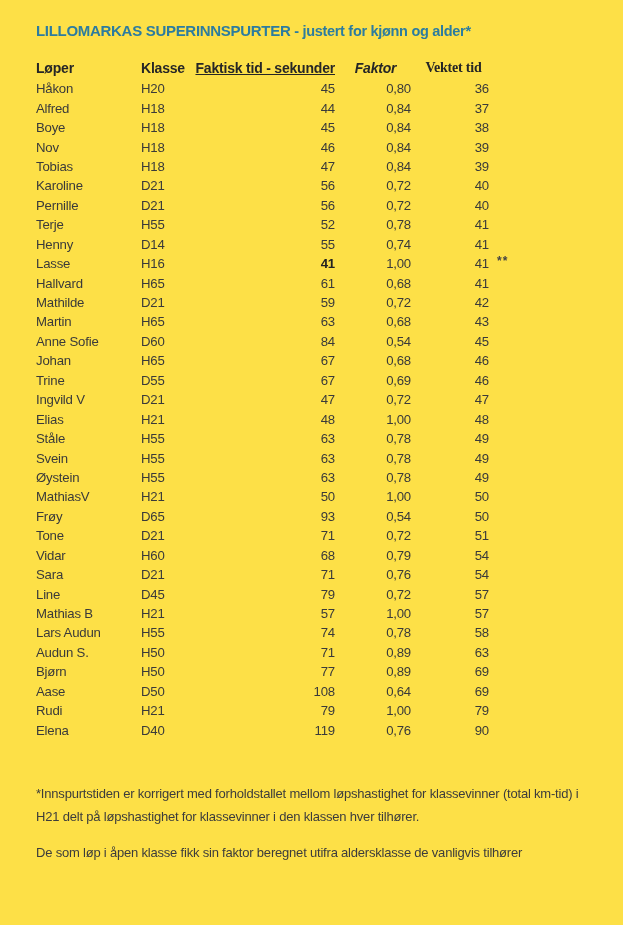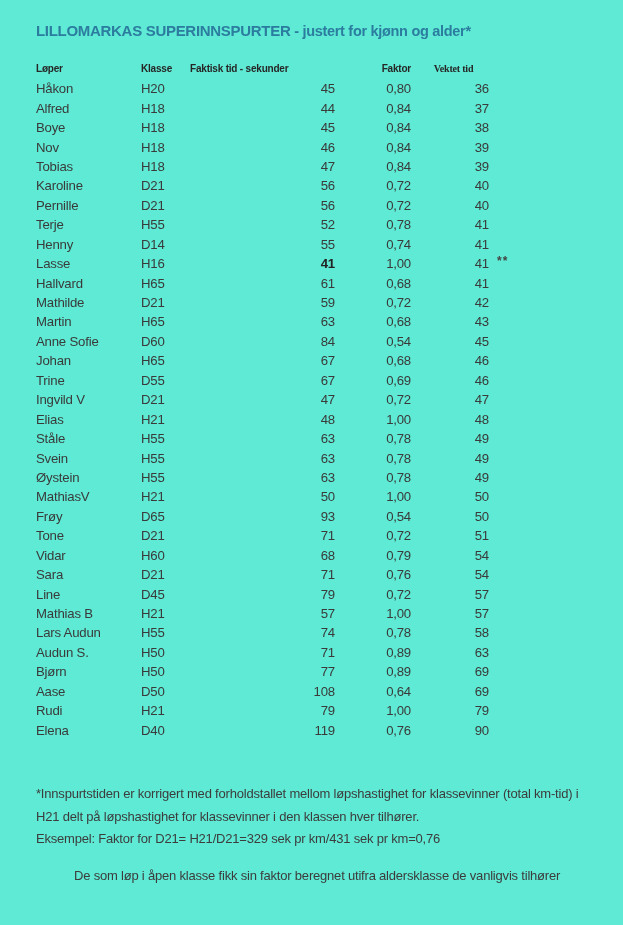--- a/index.html
+++ b/index.html
@@ -1,20 +1,20 @@
 <!DOCTYPE html>
 <html><head>
 <meta charset="utf-8">
 <style>
   html, body { margin: 0; padding: 0; background: #ffffff; }
   .page {
     position: relative;
     width: 623px;
     height: 925px;
-    background: #5eead4;
+    background: #fde047;
     font-family: "Liberation Sans", sans-serif;
     color: #3a3a3a;
     overflow: hidden;
   }
   .title {
     position: absolute;
     left: 36px;
     top: 22px;
     font-size: 15px;
     font-weight: 700;
@@ -35,53 +35,53 @@
     align-items: center;
     height: 19.45px;
     font-size: 13.2px;
     letter-spacing: -0.2px;
     white-space: nowrap;
   }
   .trow.thead {
     height: 22px;
     font-weight: 700;
     color: #262626;
-    font-size: 10px;
+    font-size: 14px;
   }
   .c-name   { text-align: left; }
   .c-klasse { text-align: left; margin-left: 28px; }
   .c-faktisk{ text-align: right; }
   .c-faktor { text-align: right; }
   .c-vektet { text-align: right; }
   .c-note   {
     text-align: left;
     padding-left: 8px;
     font-size: 12px;
     font-weight: 700;
     position: relative;
     top: -3px;
     letter-spacing: 1px;
     color: #444444;
   }
-  .thead .c-faktisk { text-align: left; }
-  .thead .c-faktor  { text-align: right; padding-left: 5px; }
+  .thead .c-faktisk { text-align: right; text-decoration: underline; }
+  .thead .c-faktor  { text-align: center; padding-left: 5px; font-style: italic; }
   .thead .c-vektet  { text-align: center; padding-left: 7px; font-family: Liberation Serif, serif; }
   .bold { font-weight: 700; color: #222222; }
   .notes {
     position: absolute;
     left: 36px;
     top: 783px;
     width: 585px;
     font-size: 13px;
     line-height: 22.5px;
     letter-spacing: -0.2px;
     color: #3c3c3c;
   }
   .notes .para { margin: 0 0 0 0; }
-  .notes .para + .para.gap1 { margin-top: 14px; margin-left: 38px; }
+  .notes .para + .para.gap1 { margin-top: 14px; }
   .notes .para + .para.gap2 { margin-top: 28px; }
   .note-line { white-space: nowrap; }
 </style>
 </head>
 <body>
 
 <div class="page">
 
   <div class="title">
     <span class="main">LILLOMARKAS SUPERINNSPURTER</span><span class="sub"> - justert for kjønn og alder*</span>
@@ -369,20 +369,19 @@
       <div class="c-vektet">90</div>
       <div class="c-note"></div>
     </div>
       </div>
   </div>
 
   <div class="notes">
     <div class="para">
       <div class="note-line">*Innspurtstiden er korrigert med forholdstallet mellom løpshastighet for klassevinner (total km-tid) i</div>
       <div class="note-line">H21  delt på løpshastighet for klassevinner i den klassen hver tilhører.</div>
-      <div class="note-line">Eksempel: Faktor for D21= H21/D21=329 sek pr km/431 sek pr km=0,76</div>
     </div>
     <div class="para gap1">
       <div class="note-line">De som løp i åpen klasse fikk sin faktor beregnet utifra  aldersklasse de vanligvis tilhører</div>
     </div>
   </div>
 
 </div>
 
 </body></html>

